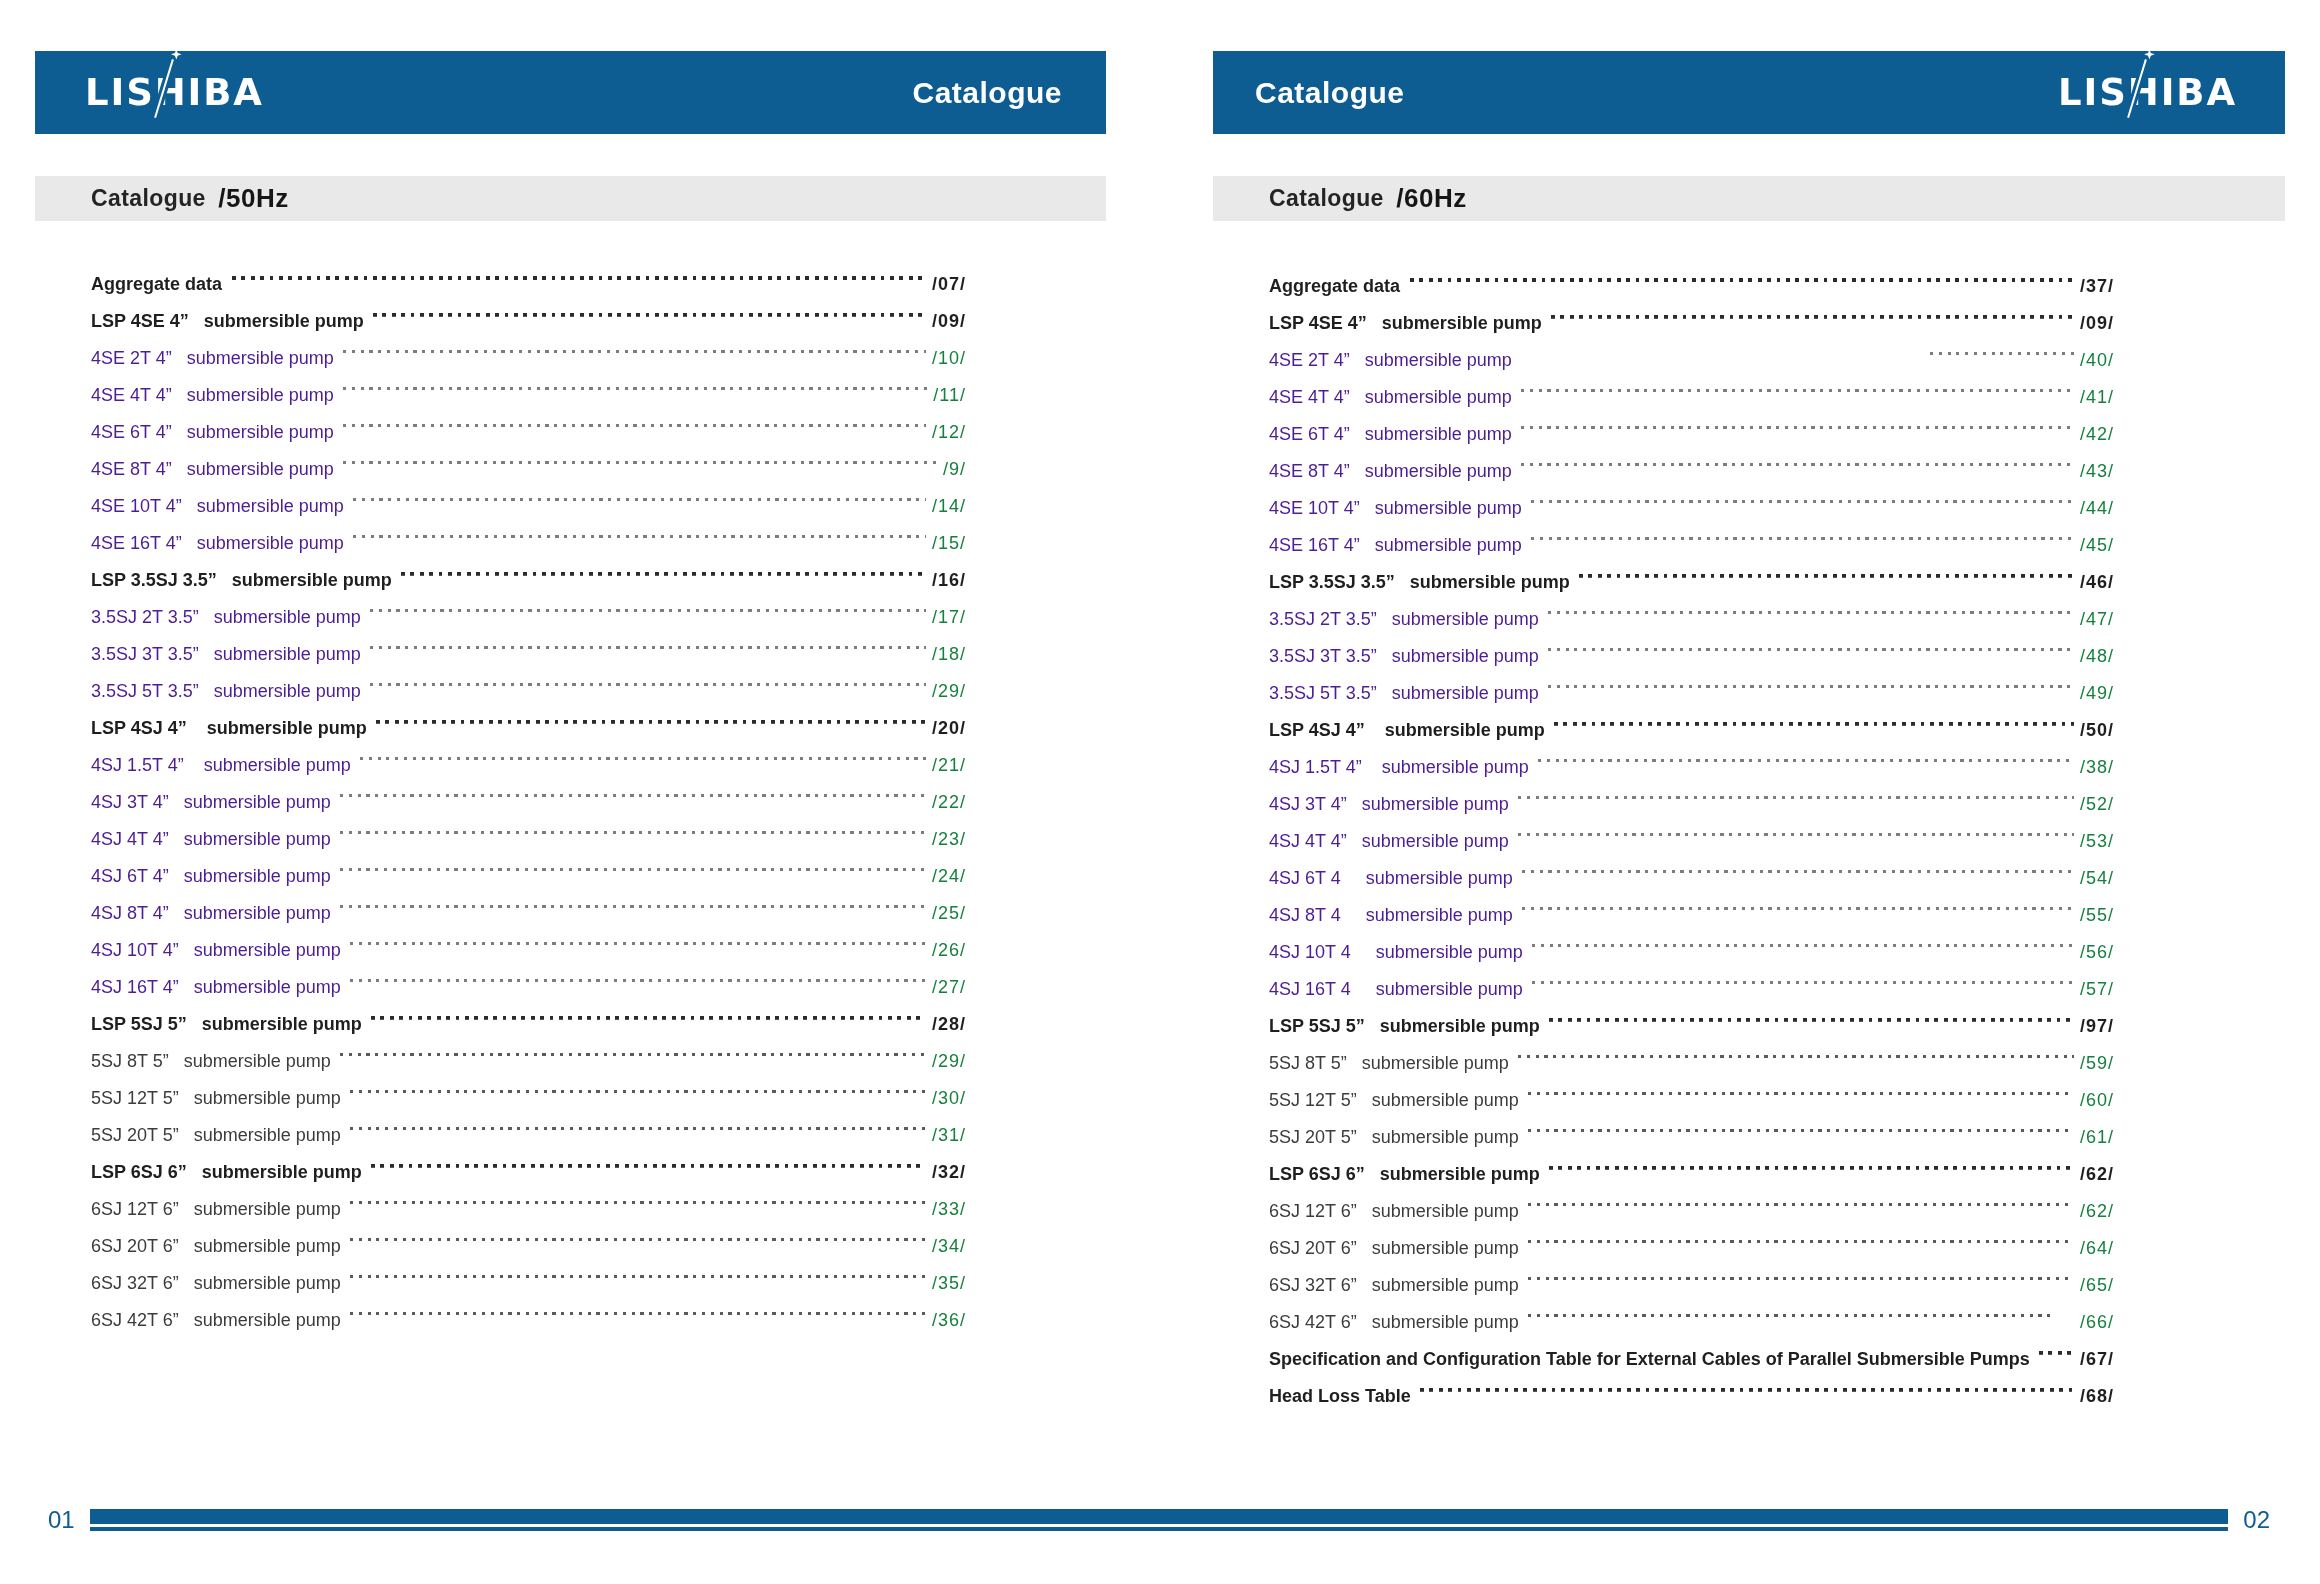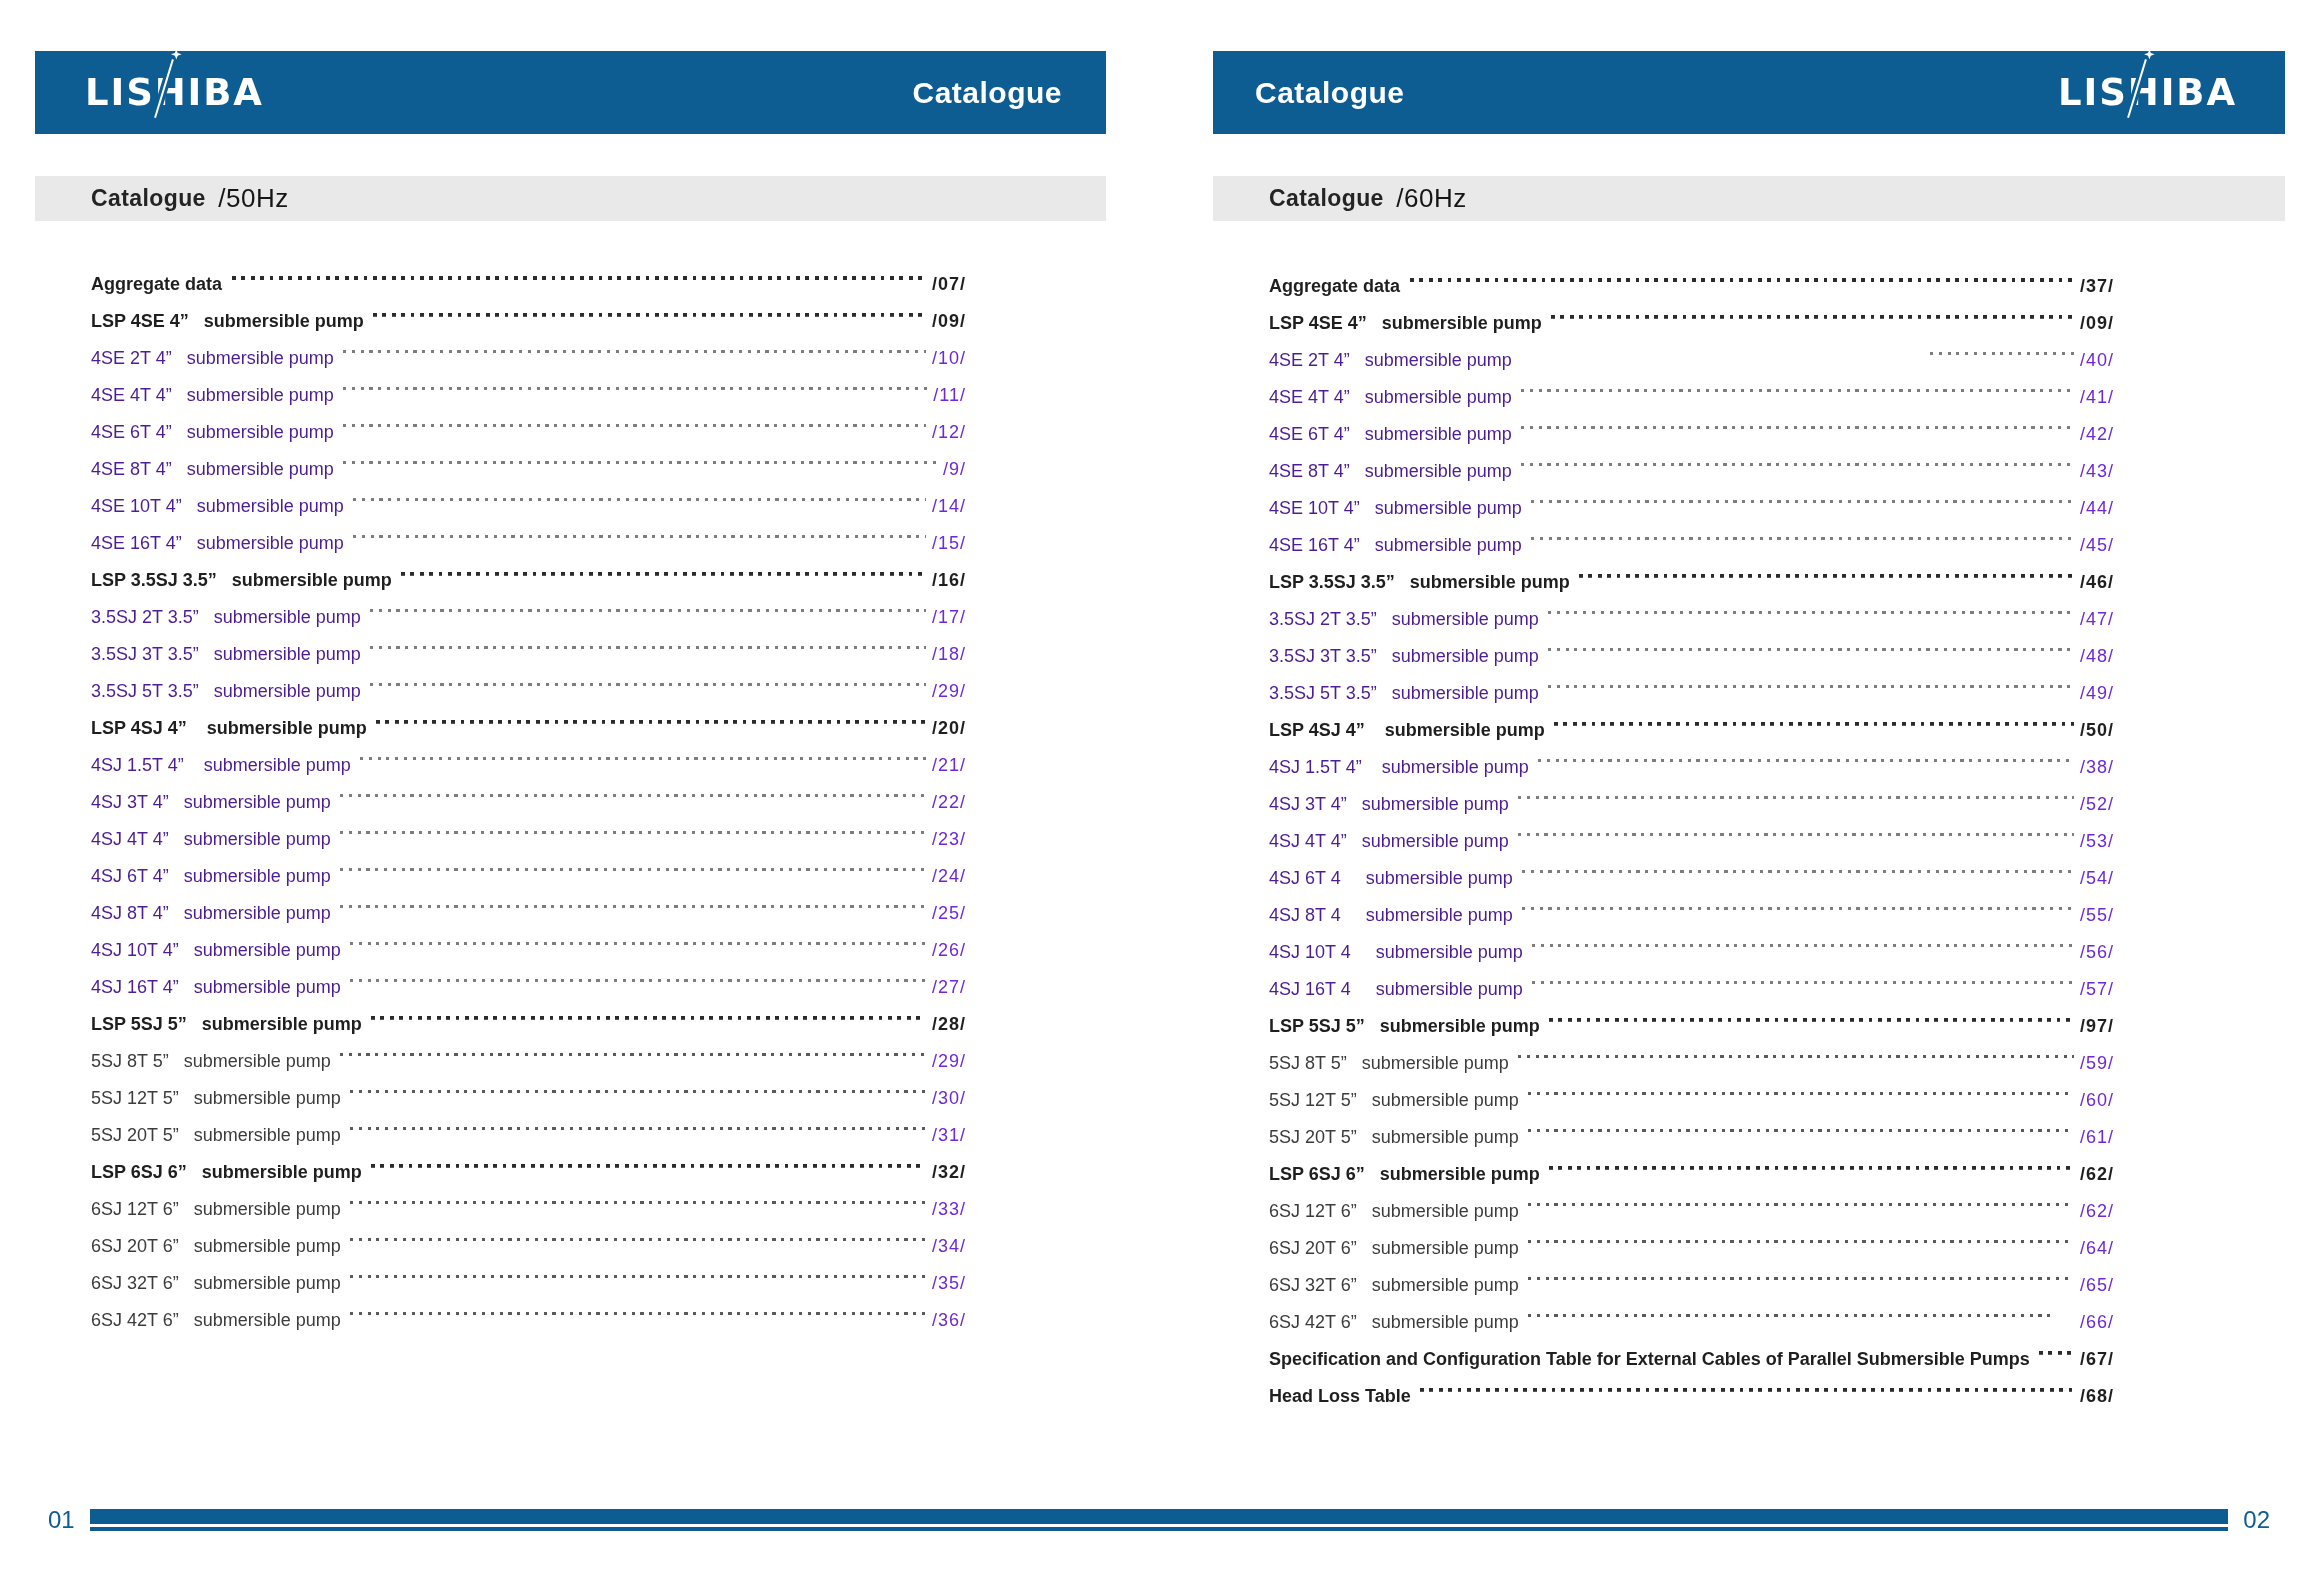--- a/index.html
+++ b/index.html
@@ -41,30 +41,30 @@
     position:absolute;left:16.3px;top:-25px;width:10.6px;height:10.6px;background:#fff;
     clip-path:polygon(50% 0,63% 37%,100% 50%,63% 63%,50% 100%,37% 63%,0 50%,37% 37%);
   }
 
   
   .gray-bar{
     position:absolute;top:176px;left:0;right:0;height:45px;background:#e9e9e9;
     display:flex;align-items:center;padding-left:56px;box-sizing:border-box;
   }
   .gb-label{font-size:23px;font-weight:700;color:#242424;letter-spacing:0.4px;}
-  .gb-freq{font-size:26px;font-weight:400;color:#161616;margin-left:12.5px;letter-spacing:0.5px;}
+  .gb-freq{font-size:26px;font-weight:700;color:#161616;margin-left:12.5px;letter-spacing:0.5px;}
 
   
   .toc{position:absolute;left:0;right:0;box-sizing:border-box;padding-left:56px;}
   #page-50 .toc{top:274px;padding-right:140px;}
   #page-60 .toc{top:276px;padding-right:171px;}
 
   .toc-row{display:flex;height:37px;font-size:18px;}
   .lbl{white-space:pre;flex:0 0 auto;}
-  .pg{flex:0 0 auto;letter-spacing:1px;color:#6d28d9;}
+  .pg{flex:0 0 auto;letter-spacing:1px;color:#15803d;}
   .leader{
     flex:1 1 auto;height:3.8px;margin:1.9px 5.8px 0 9.6px;color:#7d7d7d;
     background-image:repeating-linear-gradient(90deg,currentColor 0 3.1px,transparent 3.1px 8.8px);
     background-repeat:repeat-x;background-position:left center;background-size:100% 3.1px;
   }
   .tone-l .lbl{color:#4c1d95;}
   .tone-d .lbl{color:#3c3c3c;}
   .tone-d .leader{color:#5a5a5a;}
   .tone-b .lbl,.tone-b .pg{font-weight:700;color:#1f1f1f;}
   .tone-b .leader{

